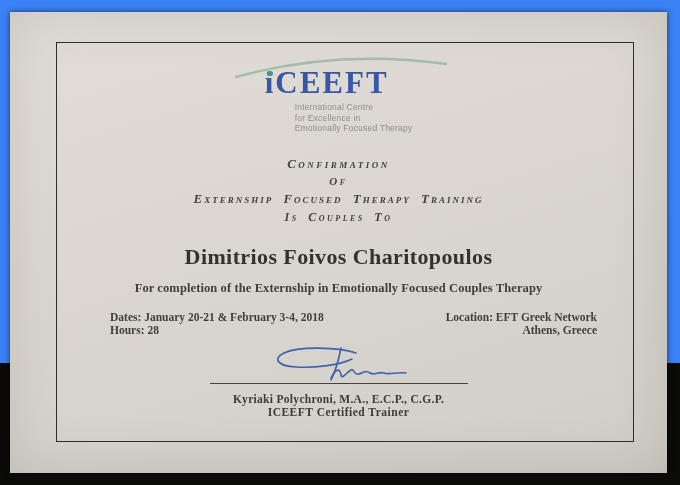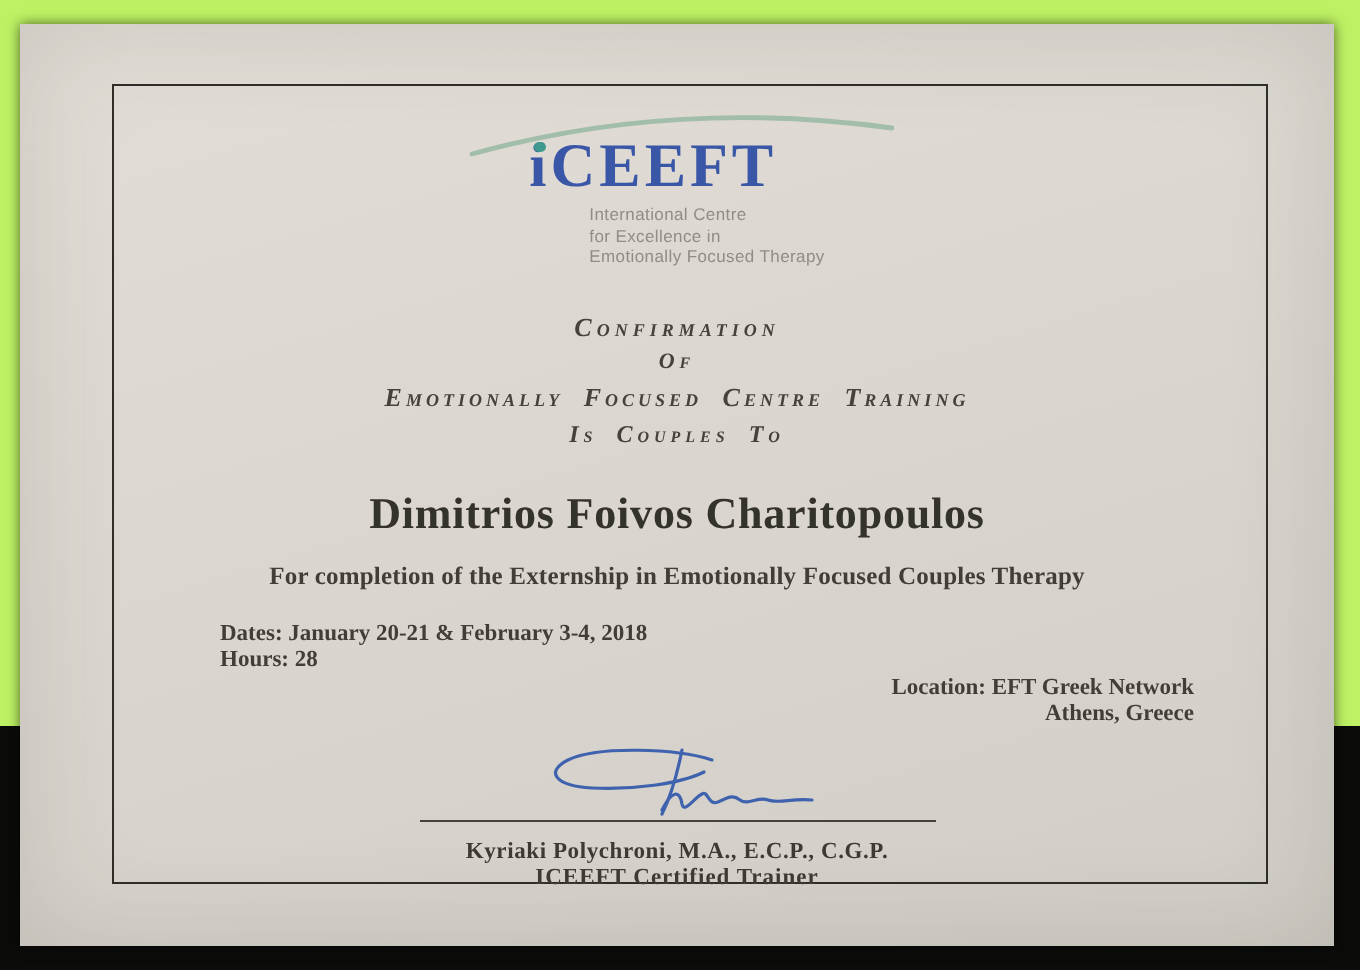--- a/index.html
+++ b/index.html
@@ -1,21 +1,21 @@
 <!DOCTYPE html>
 <html><head>
 <meta charset="utf-8">
 <style>
   * { margin: 0; padding: 0; box-sizing: border-box; }
   html, body { width: 680px; height: 485px; overflow: hidden; }
   body { background: #0b0b0a; font-family: "Liberation Serif", serif; }
 
   .frame {
     position: relative; width: 680px; height: 363px;
-    background: #bef264;
+    background: #3b82f6;
   }
   .paper {
     position: absolute; left: 10px; top: 12px; width: 657px; height: 461px;
     background: linear-gradient(163deg, #e2ded7 0%, #dbd7d0 45%, #d1cec7 100%);
     box-shadow: inset 0 0 55px rgba(55,50,40,0.14), 0 0 6px rgba(0,0,0,0.6);
   }
   .inner-border {
     position: absolute; left: 46px; top: 30px; right: 33px; bottom: 31px;
     border: 1.6px solid #2e2d2a;
   }
@@ -58,21 +58,21 @@
   .completion {
     margin-top: 11px; font-size: 12.5px; font-weight: bold;
     color: #413e38; letter-spacing: 0.1px; font-family: Liberation Serif, serif;
   }
 
   
   .details {
     margin-top: 15px; align-self: stretch;
     display: flex; justify-content: space-between;
     padding: 0 70px 0 100px;
-    font-size: 11.5px; font-weight: bold; line-height: 13.5px; color: #413e38; flex-direction: column;
+    font-size: 11.5px; font-weight: bold; line-height: 13.5px; color: #413e38;
   }
   .details-right { text-align: right; }
 
   
   .sig-block { margin-top: 6px; display: flex; flex-direction: column; align-items: center; }
   .sig-svg { width: 170px; height: 42px; margin-left: 12px; }
   .sig-line { width: 258px; border-top: 1.3px solid #45423c; margin-top: -3px; }
   .sig-name { margin-top: 9px; font-size: 11.5px; font-weight: bold; color: #3d3a34; letter-spacing: 0.3px; }
   .sig-title { margin-top: 1px; font-size: 11.5px; font-weight: bold; color: #3d3a34; letter-spacing: 0.5px; }
 </style>
@@ -96,21 +96,21 @@
         <div class="tagline">
           <div>International Centre</div>
           <div>for Excellence in</div>
           <div>Emotionally Focused Therapy</div>
         </div>
       </div>
 
       <div class="heading">
         <div class="h1">Confirmation</div>
         <div class="h2">Of</div>
-        <div class="h3">Emotionally Focused Centre Training</div>
+        <div class="h3">Externship Focused Therapy Training</div>
         <div class="h4">Is Couples To</div>
       </div>
 
       <div class="recipient">Dimitrios Foivos Charitopoulos</div>
 
       <div class="completion">For completion of the Externship in Emotionally Focused Couples Therapy</div>
 
       <div class="details">
         <div class="details-left">
           <div>

